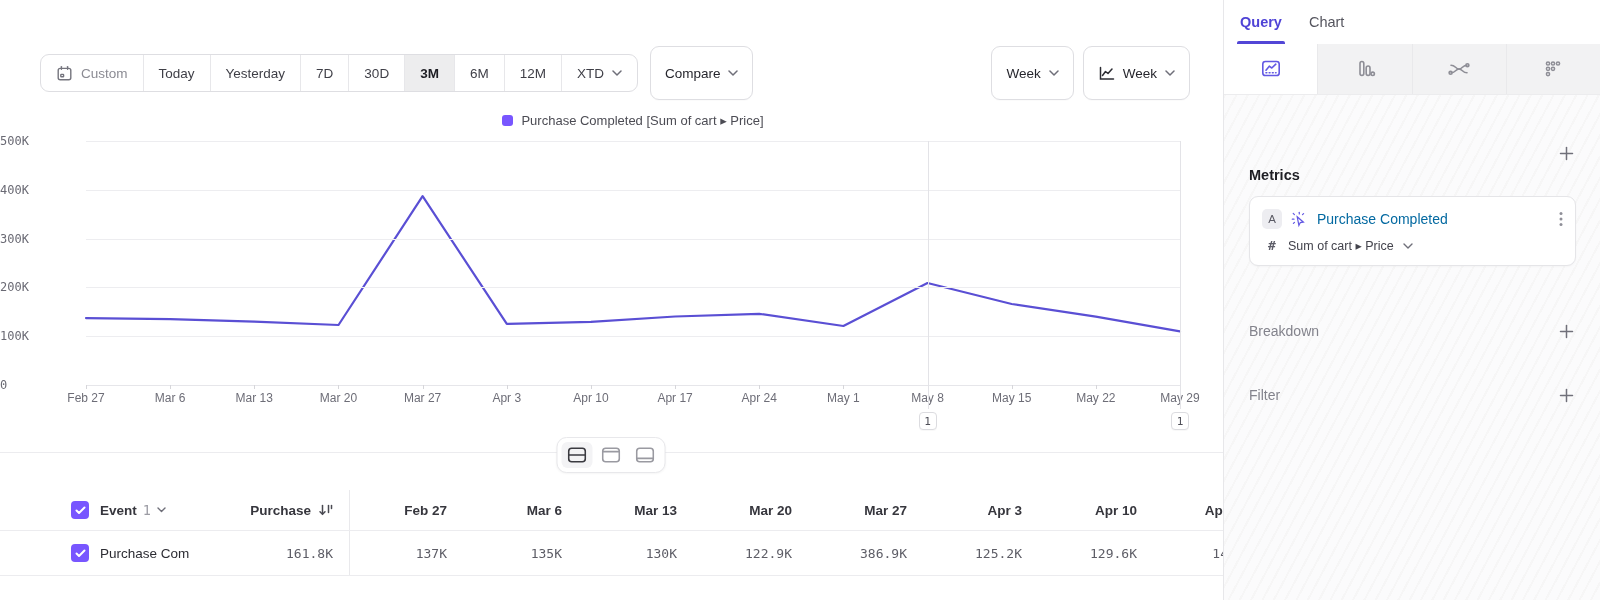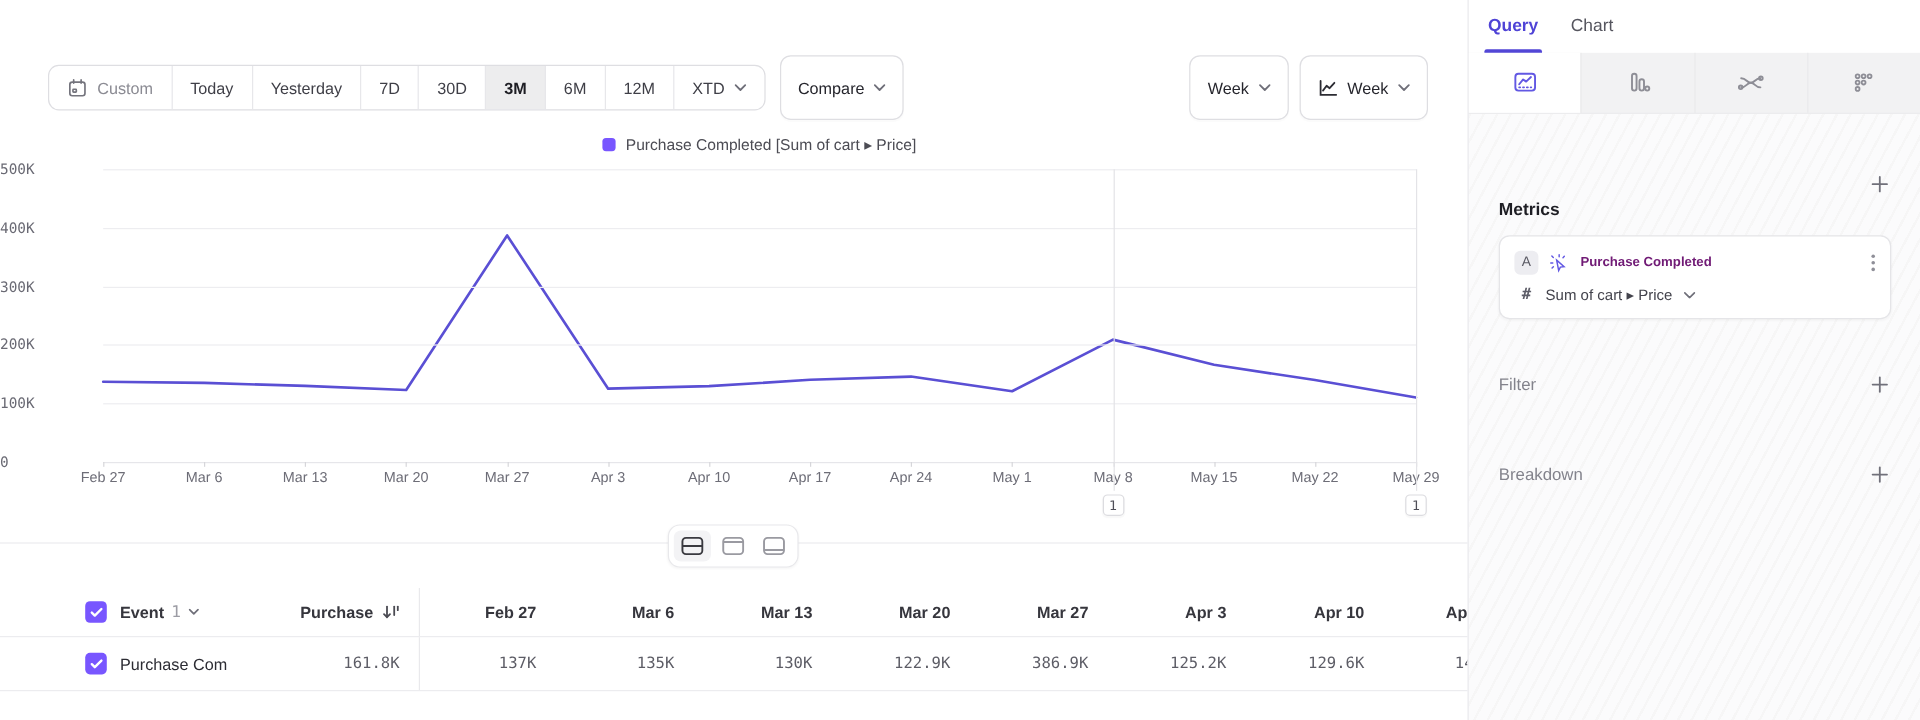--- a/index.html
+++ b/index.html
@@ -90,21 +90,21 @@
   .sec-head { display:flex; justify-content:space-between; align-items:center; }
   .sec-title { font-size:14.5px; font-weight:bold; color:#1e1e24;margin-top:44px; }
   .sb-row { display:flex; justify-content:space-between; align-items:center; }
   .sb-row-title { font-size:14px; color:#83838c; }
   .plusbtn { display:flex; align-items:center; justify-content:center; width:20px; height:20px; cursor:pointer; }
   .metric-card { margin-top:13px; background:#fff; border:1px solid #e5e5e8; border-radius:9px; padding:12px;
                  box-shadow:0 1px 2px rgba(23,23,26,0.03); cursor:pointer; }
   .mc-row1 { display:flex; align-items:center; gap:9px; }
   .mc-badge { width:20px; height:20px; border-radius:5px; background:#ededf1; color:#5a5a64; font-size:11.5px;
               display:flex; align-items:center; justify-content:center; }
-  .mc-name { font-size:11px; font-weight:bold; color:#701a75; }
+  .mc-name { font-size:14px; font-weight:normal; color:#0369a1; }
   .mc-kebab { margin-left:auto; cursor:pointer; display:flex; align-items:center; }
   .mc-row2 { display:flex; align-items:center; gap:9px; margin-top:9px; padding-left:3px; font-size:12.5px;
              color:#43434c; cursor:pointer; }
   .mc-hash { width:14px; text-align:center; color:#5d5d68; font-weight:bold; font-size:13px;
              font-family:"DejaVu Sans Mono",monospace; }
   .filter-row { margin-top:44px; }
   .breakdown-row { margin-top:55px; }
 </style>
 </head>
 <body>
@@ -407,37 +407,37 @@
       </div>
       <div class="mc-row2">
         <span class="mc-hash">#</span>
         <span>Sum of cart ▸ Price</span>
         <svg width="10" height="6" viewBox="0 0 10 6">
             <polyline points="1,1 5,5 9,1" fill="none" stroke="#6f6f79" stroke-width="1.4" stroke-linecap="round" stroke-linejoin="round"></polyline>
           </svg>
       </div>
     </div>
 
+    <div class="sb-row breakdown-row">
+      <span class="sb-row-title">Breakdown</span>
+      <span class="plusbtn">
+        <svg width="15" height="15" viewBox="0 0 15 15">
+            <g stroke="#70707a" stroke-width="1.5" stroke-linecap="round">
+              <line x1="7.5" y1="1.5" x2="7.5" y2="13.5"></line>
+              <line x1="1.5" y1="7.5" x2="13.5" y2="7.5"></line>
+            </g>
+          </svg>
+      </span>
+    </div>
+
     <div class="sb-row filter-row">
       <span class="sb-row-title">Filter</span>
       <span class="plusbtn">
         <svg width="15" height="15" viewBox="0 0 15 15">
             <g stroke="#70707a" stroke-width="1.5" stroke-linecap="round">
               <line x1="7.5" y1="1.5" x2="7.5" y2="13.5"></line>
               <line x1="1.5" y1="7.5" x2="13.5" y2="7.5"></line>
             </g>
           </svg>
       </span>
     </div>
-
-    <div class="sb-row breakdown-row">
-      <span class="sb-row-title">Breakdown</span>
-      <span class="plusbtn">
-        <svg width="15" height="15" viewBox="0 0 15 15">
-            <g stroke="#70707a" stroke-width="1.5" stroke-linecap="round">
-              <line x1="7.5" y1="1.5" x2="7.5" y2="13.5"></line>
-              <line x1="1.5" y1="7.5" x2="13.5" y2="7.5"></line>
-            </g>
-          </svg>
-      </span>
-    </div>
   </div>
 </div>
 
 </body></html>

